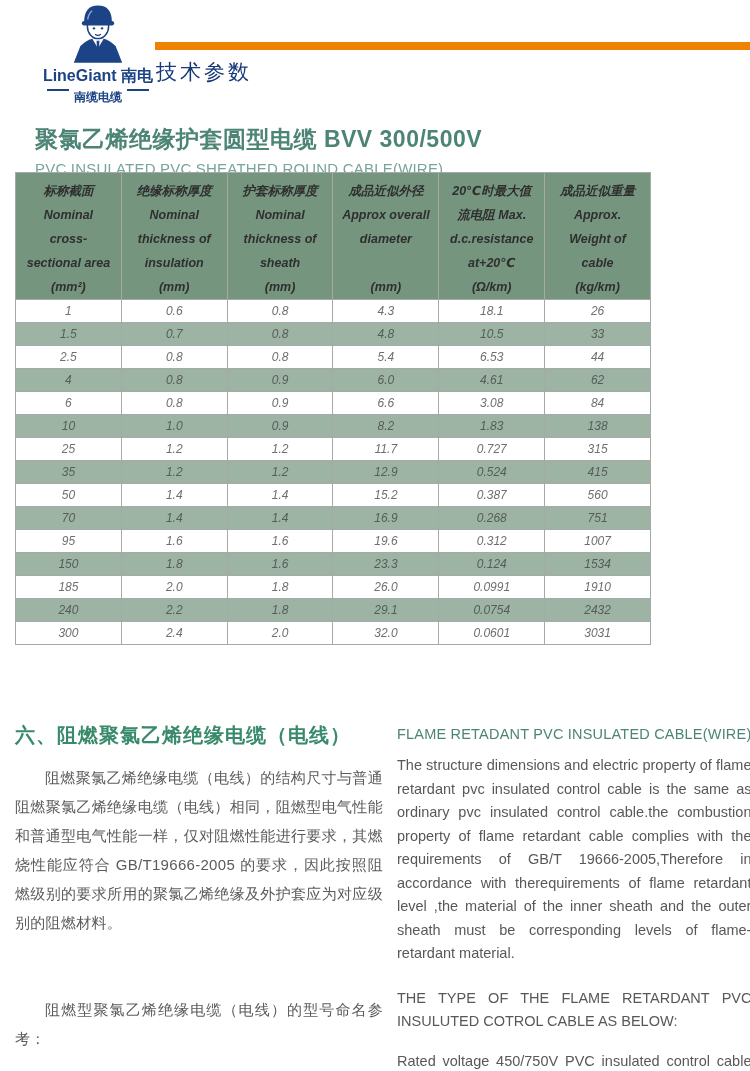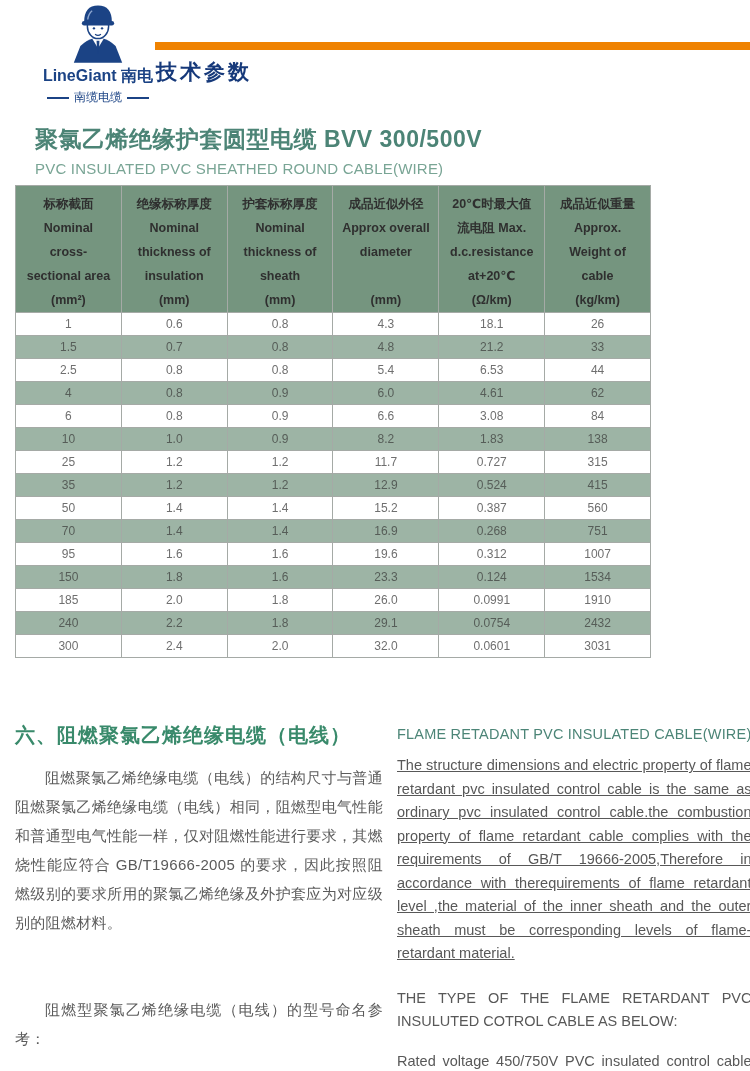--- a/index.html
+++ b/index.html
@@ -14,44 +14,44 @@
   .logo{
     position:absolute;left:38px;top:0;width:120px;
     text-align:center;color:#1b4385;
   }
   .logo svg{display:block;margin:0 auto;}
   .logo-line1{
     font-size:16px;font-weight:bold;letter-spacing:0px;
     color:#1b4385;white-space:nowrap;margin-top:2px;
   }
   .logo-line2{
-    display:flex;align-items:center;justify-content:center;gap:5px;
-    font-size:12px;font-weight:normal;color:#1b4385;margin-top:2px;white-space:nowrap;
+    display:flex;align-items:flex-start;justify-content:center;gap:5px;
+    font-size:12px;font-weight:bold;color:#1b4385;margin-top:2px;white-space:nowrap;
   }
   .logo-line2 .dash{display:inline-block;width:22px;height:0;border-top:2px solid #1b4385;}
   .accent-bar{
     position:absolute;left:155px;top:42px;width:595px;height:8px;
     background:#ef8201;
   }
   .tech-title{
     position:absolute;left:156px;top:58px;margin:0;
-    font-size:21px;font-weight:bold;color:#16397a;letter-spacing:3px;
+    font-size:21px;font-weight:normal;color:#16397a;letter-spacing:3px;
   }
   
   .product{position:absolute;left:15px;top:124px;margin-left:20px;}
   .product-zh{
     margin:0;font-size:23px;font-weight:bold;color:#4c8476;letter-spacing:0.5px;
   }
   .product-en{
     margin:5px 0 0 0;font-size:15px;color:#79a595;letter-spacing:0.2px;
   }
   
   #spec-table{
-    position:absolute;left:15px;top:185px;width:636px;
-    border-collapse:collapse;table-layout:fixed;
+    position:absolute;left:15px;top:172px;width:636px;
+    border-collapse:collapse;table-layout:fixed;font-style:italic;
   }
   #spec-table th,#spec-table td{
     border:1px solid #a5aaa6;text-align:center;padding:0;
   }
   #spec-table th{
     background:#75957f;color:#2f2f2f;vertical-align:top;padding-top:6px;
   }
   #spec-table .hline{
     height:24px;line-height:24px;font-size:12.5px;font-weight:bold;
     white-space:nowrap;overflow:visible;
@@ -76,21 +76,21 @@
   .zh-p{
     margin:0;font-size:15px;line-height:29px;color:#5b5b5b;
     text-indent:2em;text-align:justify;letter-spacing:0.3px;
   }
   .zh-p1{margin-top:14px;}
   .zh-p2{margin-top:58px;}
   .en-p{
     margin:0;font-size:14.5px;line-height:23.5px;color:#585858;
     text-align:justify;
   }
-  .en-p1{margin-top:12px;text-decoration:underline;}
+  .en-p1{margin-top:12px;}
   .en-p2{margin-top:21px;}
   .en-p3{margin-top:16px;}
 </style>
 </head>
 <body>
 
 <div class="page">
 
   <div class="logo">
     <svg width="66" height="64" viewBox="0 0 90 84" aria-hidden="true">
@@ -175,21 +175,21 @@
           <td>0.8</td>
           <td>4.3</td>
           <td>18.1</td>
           <td>26</td>
         </tr>
         <tr>
           <td>1.5</td>
           <td>0.7</td>
           <td>0.8</td>
           <td>4.8</td>
-          <td>21.2</td>
+          <td>10.5</td>
           <td>33</td>
         </tr>
         <tr>
           <td>2.5</td>
           <td>0.8</td>
           <td>0.8</td>
           <td>5.4</td>
           <td>6.53</td>
           <td>44</td>
         </tr>

